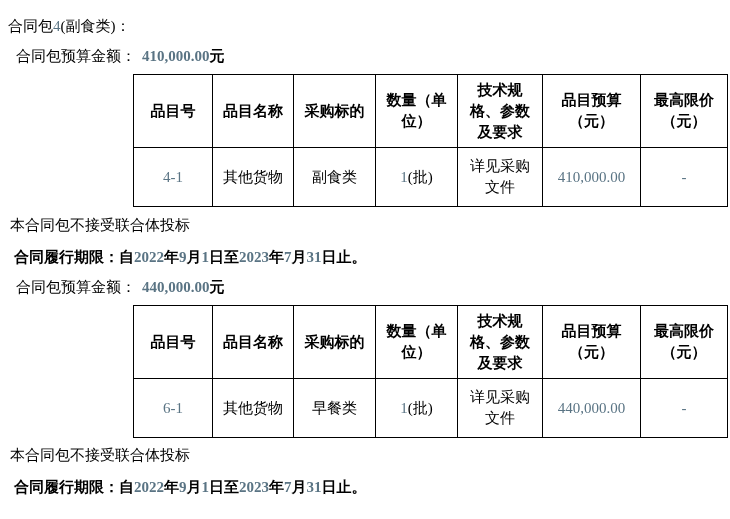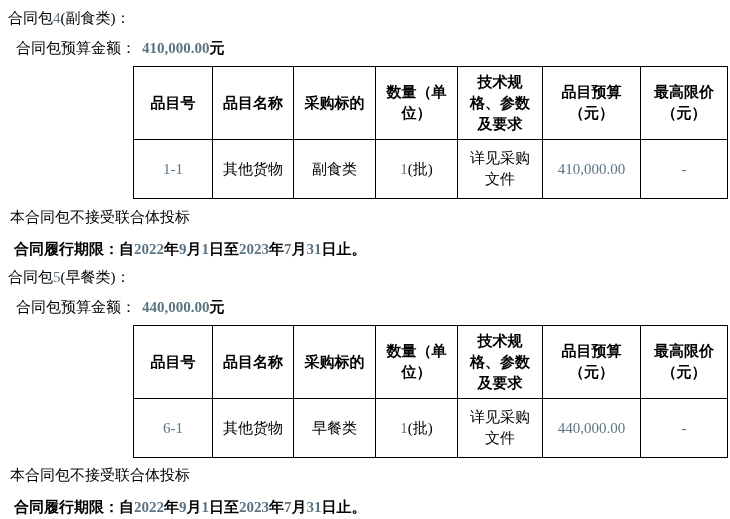--- a/index.html
+++ b/index.html
@@ -11,21 +11,21 @@
   }
   .page {
     position: relative;
     width: 730px;
     height: 519px;
     background: #ffffff;
     padding: 6px 0 0 6px;
     overflow: hidden;
   }
   .line { margin: 0; line-height: 17px; }
-  .pkg-title   { margin: 4px 0 0 2px; }
+  .pkg-title   { margin: 12px 0 0 2px; }
   .budget-line { margin: 13px 0 0 10px; }
   .budget-line .val { margin-left: 6px; font-weight: bold; }
   .note-line   { margin: 10px 0 0 4px; }
   .period-line { margin: 15px 0 0 8px; font-weight: bold; }
   .pkg-title.second { margin-top: 11px; }
   .budget-line + table { margin-top: 9px; }
   .note-line.after-t2 { margin-top: 9px; }
 
   table.items-table {
     border-collapse: collapse;
@@ -86,37 +86,36 @@
 格、参数
 及要求</th>
         <th>品目预算
 （元）</th>
         <th>最高限价
 （元）</th>
       </tr>
     </thead>
     <tbody>
       <tr>
-        <td><span class="num">1-1</span></td>
+        <td><span class="num">4-1</span></td>
         <td>其他货物</td>
         <td>副食类</td>
         <td><span class="num">1</span>(批)</td>
         <td>详见采购
 文件</td>
         <td><span class="num">410,000.00</span></td>
         <td class="max-price-cell"><span class="num">-</span></td>
       </tr>
     </tbody>
   </table>
 
   <p class="line note-line">本合同包不接受联合体投标</p>
 
   <p class="line period-line">合同履行期限：自<span class="num">2022</span>年<span class="num">9</span>月<span class="num">1</span>日至<span class="num">2023</span>年<span class="num">7</span>月<span class="num">31</span>日止。</p>
 
-  <p class="line pkg-title second">合同包<span class="num">5</span>(早餐类)：</p>
 
   <p class="line budget-line"><span>合同包预算金额：</span><span class="val"><span class="num">440,000.00</span>元</span></p>
 
   <table class="items-table">
     <colgroup>
       <col style="width:79px">
         <col style="width:81px">
         <col style="width:82px">
       <col style="width:82px">
         <col style="width:85px">

